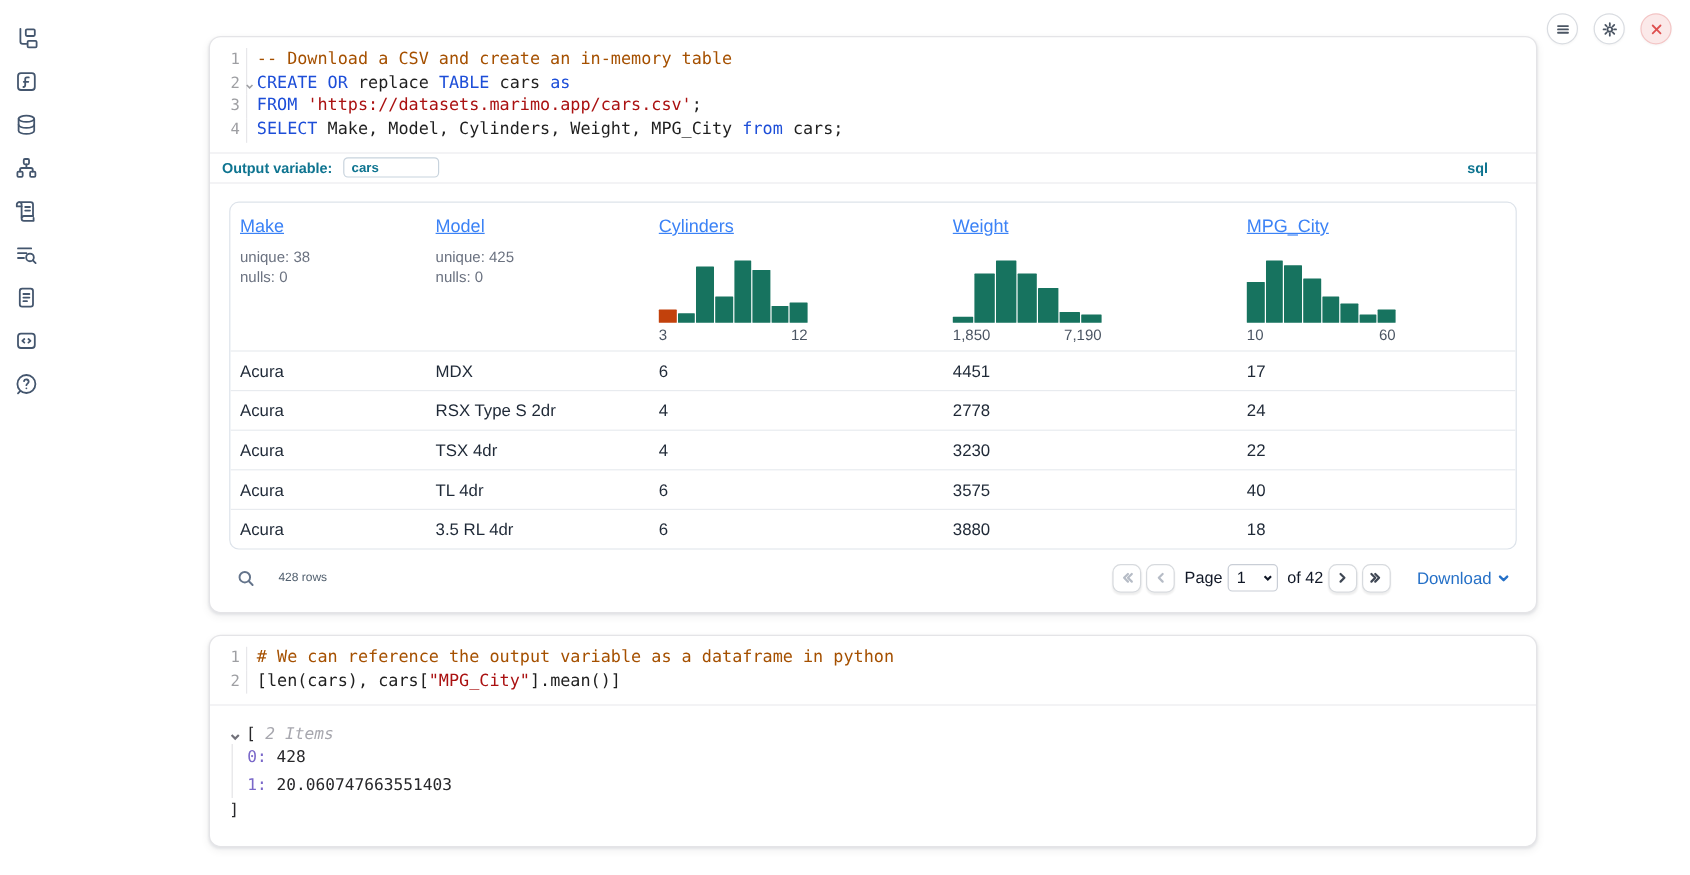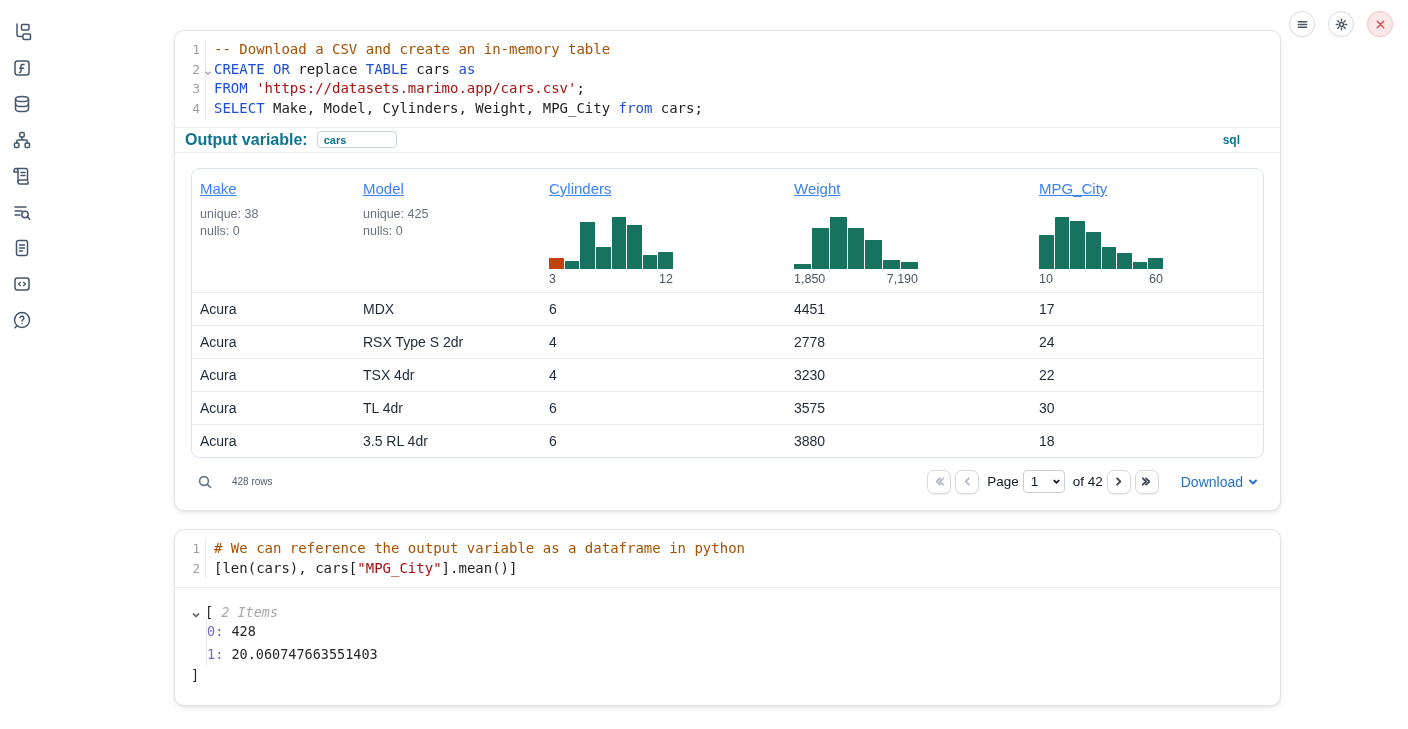--- a/index.html
+++ b/index.html
@@ -39,21 +39,21 @@
   .gutter .fold { position:absolute; right:-7px; top:3px; width:8px; height:8px; }
   .gutter .fold svg { width:8px; height:8px; stroke:#9e9fa3; fill:none; stroke-width:1.6; }
   .line-body { border-left:1px solid #e7e7ea; padding-left:8px; white-space:pre; color:#1f1f1f; }
   .tok-comment { color:#a55000; }
   .tok-kw { color:#1d4ed8; }
   .tok-str { color:#aa1111; }
 
   
   .outvar-row { display:flex; align-items:center; gap:9px; height:26px;
                 border-top:1px solid #ececef; border-bottom:1px solid #ececef; padding:0 10px; }
-  .outvar-label { font-size:16px; font-weight:bold; color:#0e7490; }
+  .outvar-label { font-size:12px; font-weight:bold; color:#0e7490; }
   .outvar-input { width:80px; height:17px; border:1px solid #c8d3dd; border-radius:4px;
                   font-size:11px; font-weight:bold; color:#0e7490; padding:0 6px;
                   font-family:"Liberation Sans", sans-serif; }
   .lang-badge { margin-left:auto; font-size:12px; font-weight:bold; color:#0e7490; padding-right:30px; }
 
   
   .output-area { padding:15px 16px 12px 16px; }
   .data-table { border:1px solid #dde3ea; border-radius:8px; overflow:hidden; }
   .thead { display:grid; grid-template-columns:163px 186px 245px 245px 1fr;
            padding:11px 0 6px 0; }
@@ -96,21 +96,21 @@
   .download svg { width:10px; height:10px; stroke:#2570c7; fill:none; stroke-width:2;
                   stroke-linecap:round; stroke-linejoin:round; }
 
   
   .tree-area { padding:16px 16px 20px 16px; font-family:"DejaVu Sans Mono", monospace;
                font-size:13.5px; color:#27272a; }
   .tree-head { display:flex; align-items:center; gap:2px; }
   .tree-head .chev { width:10px; height:10px; margin-right:2px; }
   .tree-head .chev svg { width:10px; height:10px; stroke:#71717a; fill:none; stroke-width:1.8; }
   .tree-count { color:#a7a7ae; font-style:italic; margin-left:6px; }
-  .tree-body { border-left:1px solid #e4e4e7; margin-left:15px; padding-left:0; }
+  .tree-body { border-left:1px solid #e4e4e7; margin-left:2px; padding-left:12px; }
   .tree-entry { line-height:22.5px; }
   .tree-key { color:#7a68c9; }
   .tree-close { line-height:20px; }
 </style>
 </head>
 <body>
 
 <aside class="sidebar">
   <span class="side-icon">
     <svg viewBox="0 0 20 20">
@@ -319,21 +319,21 @@
               <div class="td">TSX 4dr</div>
               <div class="td">4</div>
               <div class="td">3230</div>
               <div class="td">22</div>
             </div>
             <div class="trow">
               <div class="td">Acura</div>
               <div class="td">TL 4dr</div>
               <div class="td">6</div>
               <div class="td">3575</div>
-              <div class="td">30</div>
+              <div class="td">40</div>
             </div>
             <div class="trow">
               <div class="td">Acura</div>
               <div class="td">3.5 RL 4dr</div>
               <div class="td">6</div>
               <div class="td">3880</div>
               <div class="td">18</div>
             </div>
           </div>
       </div>

